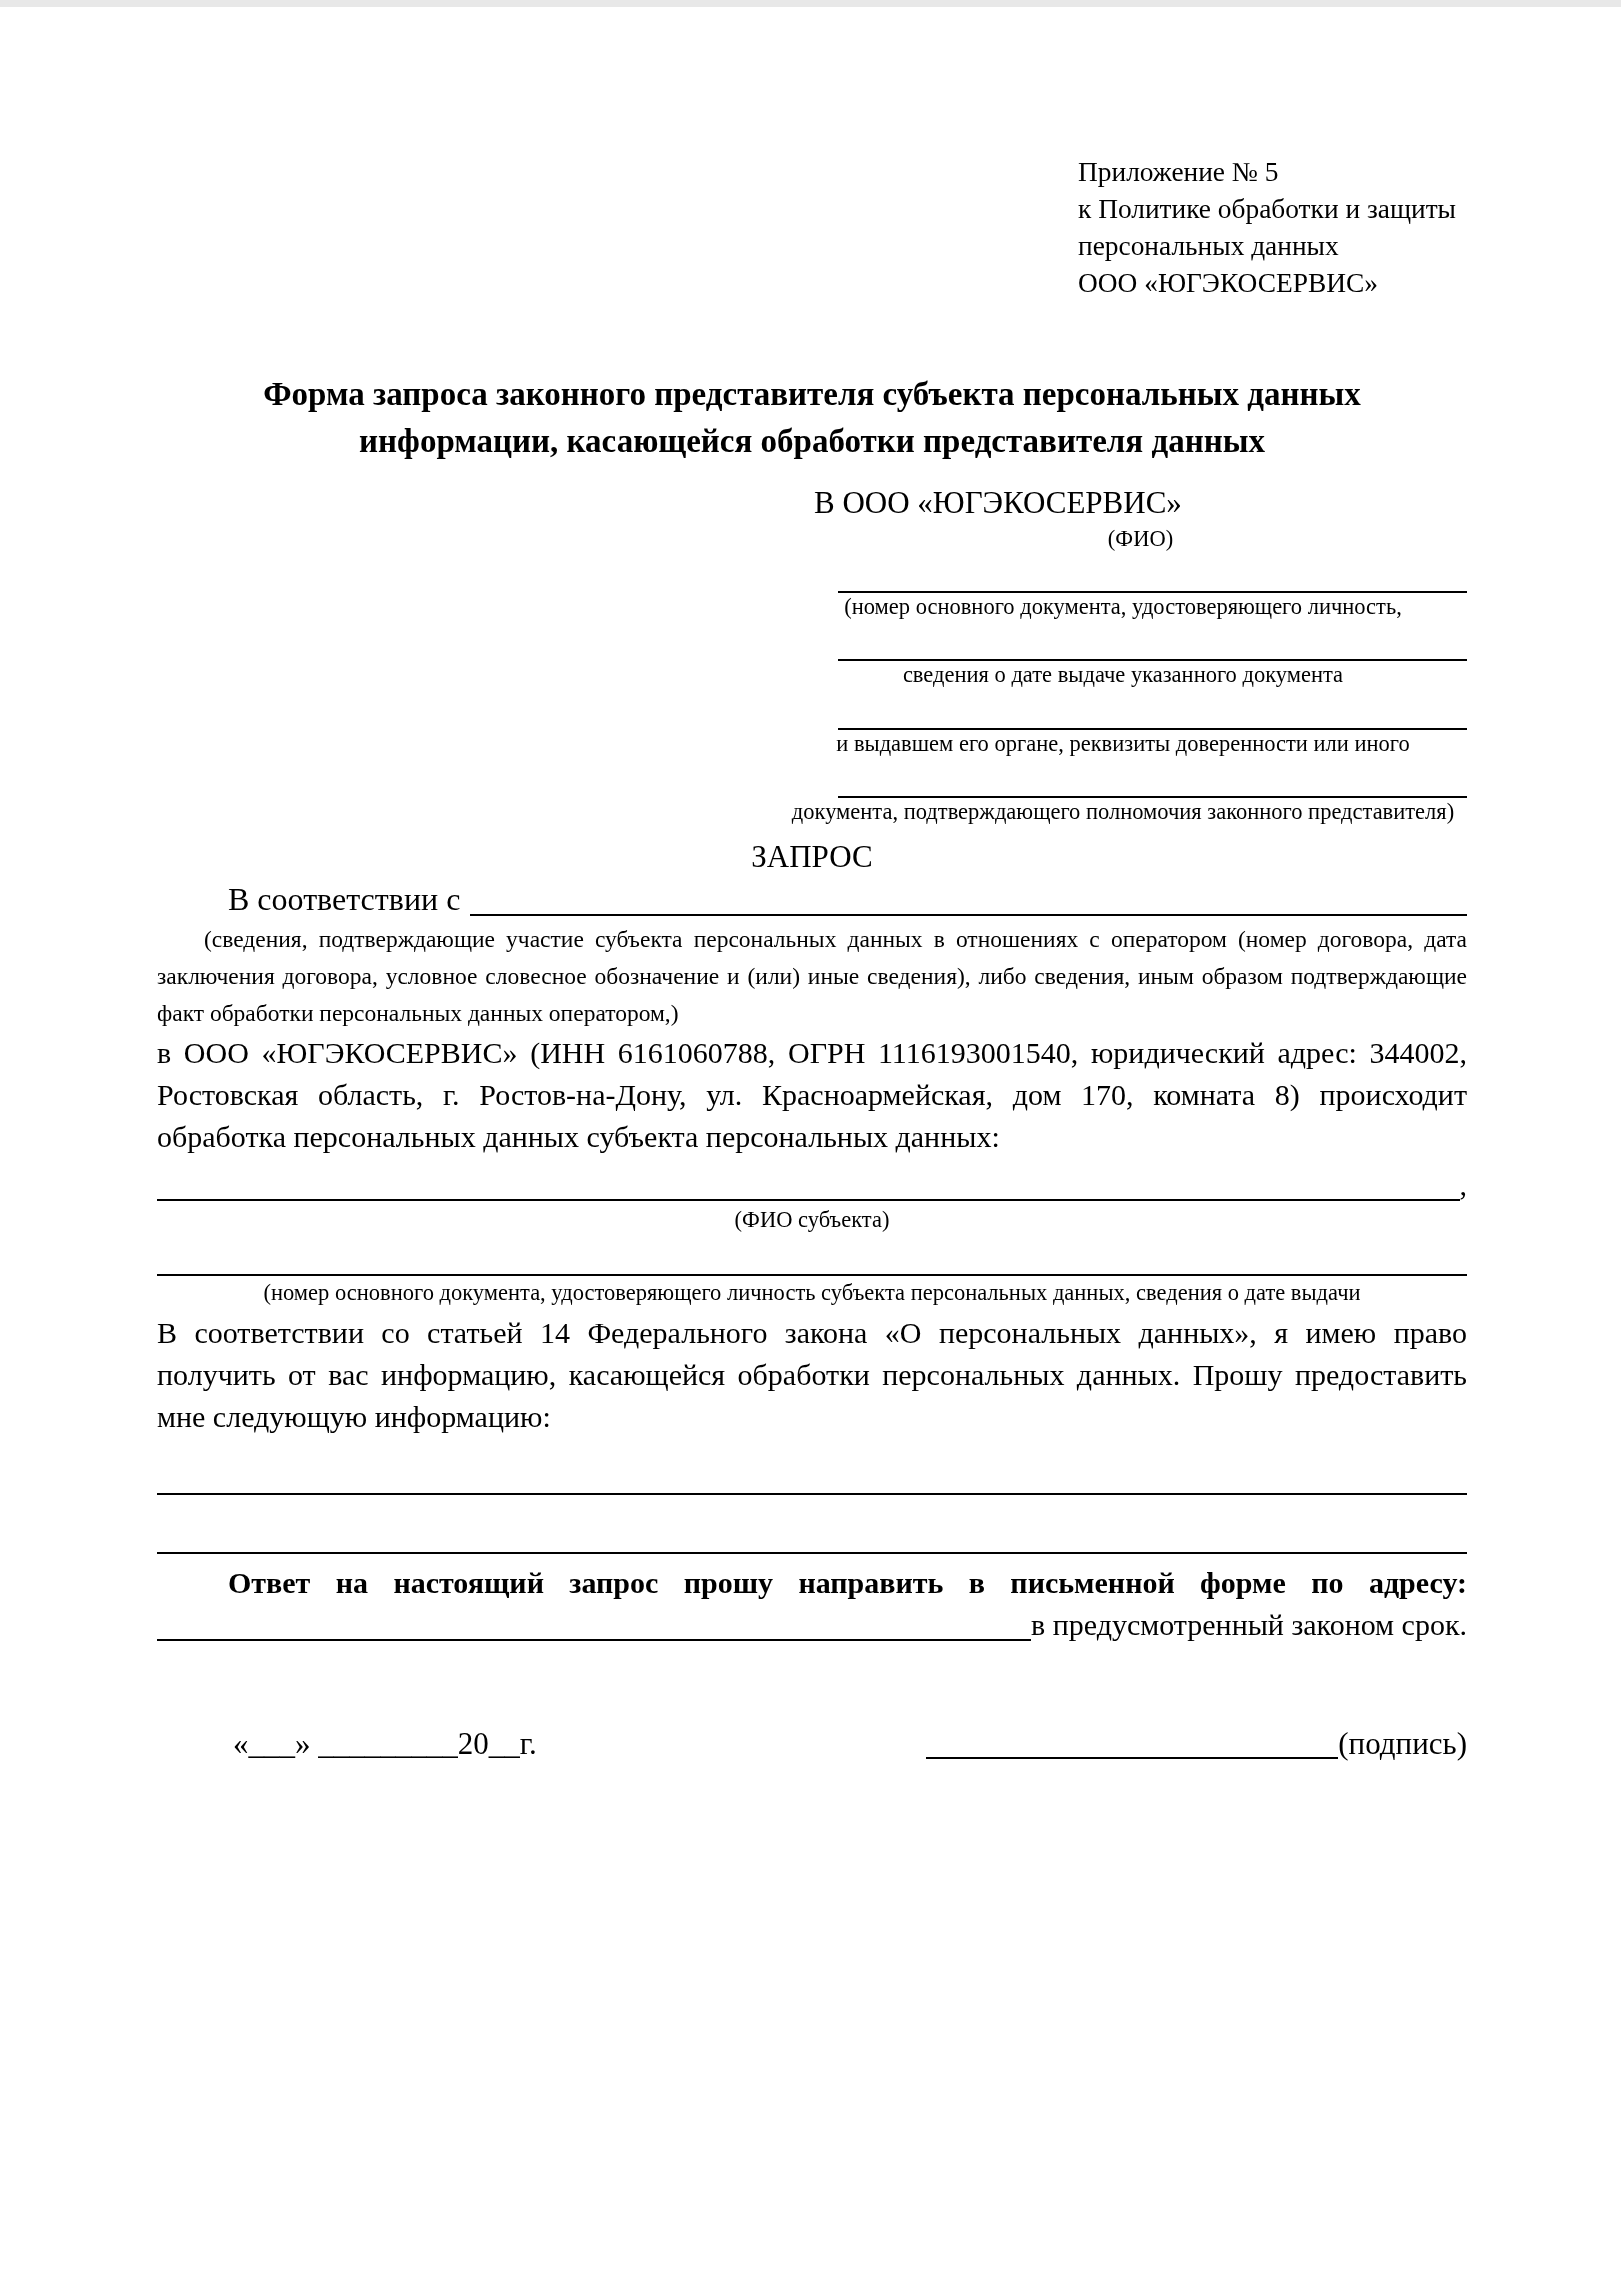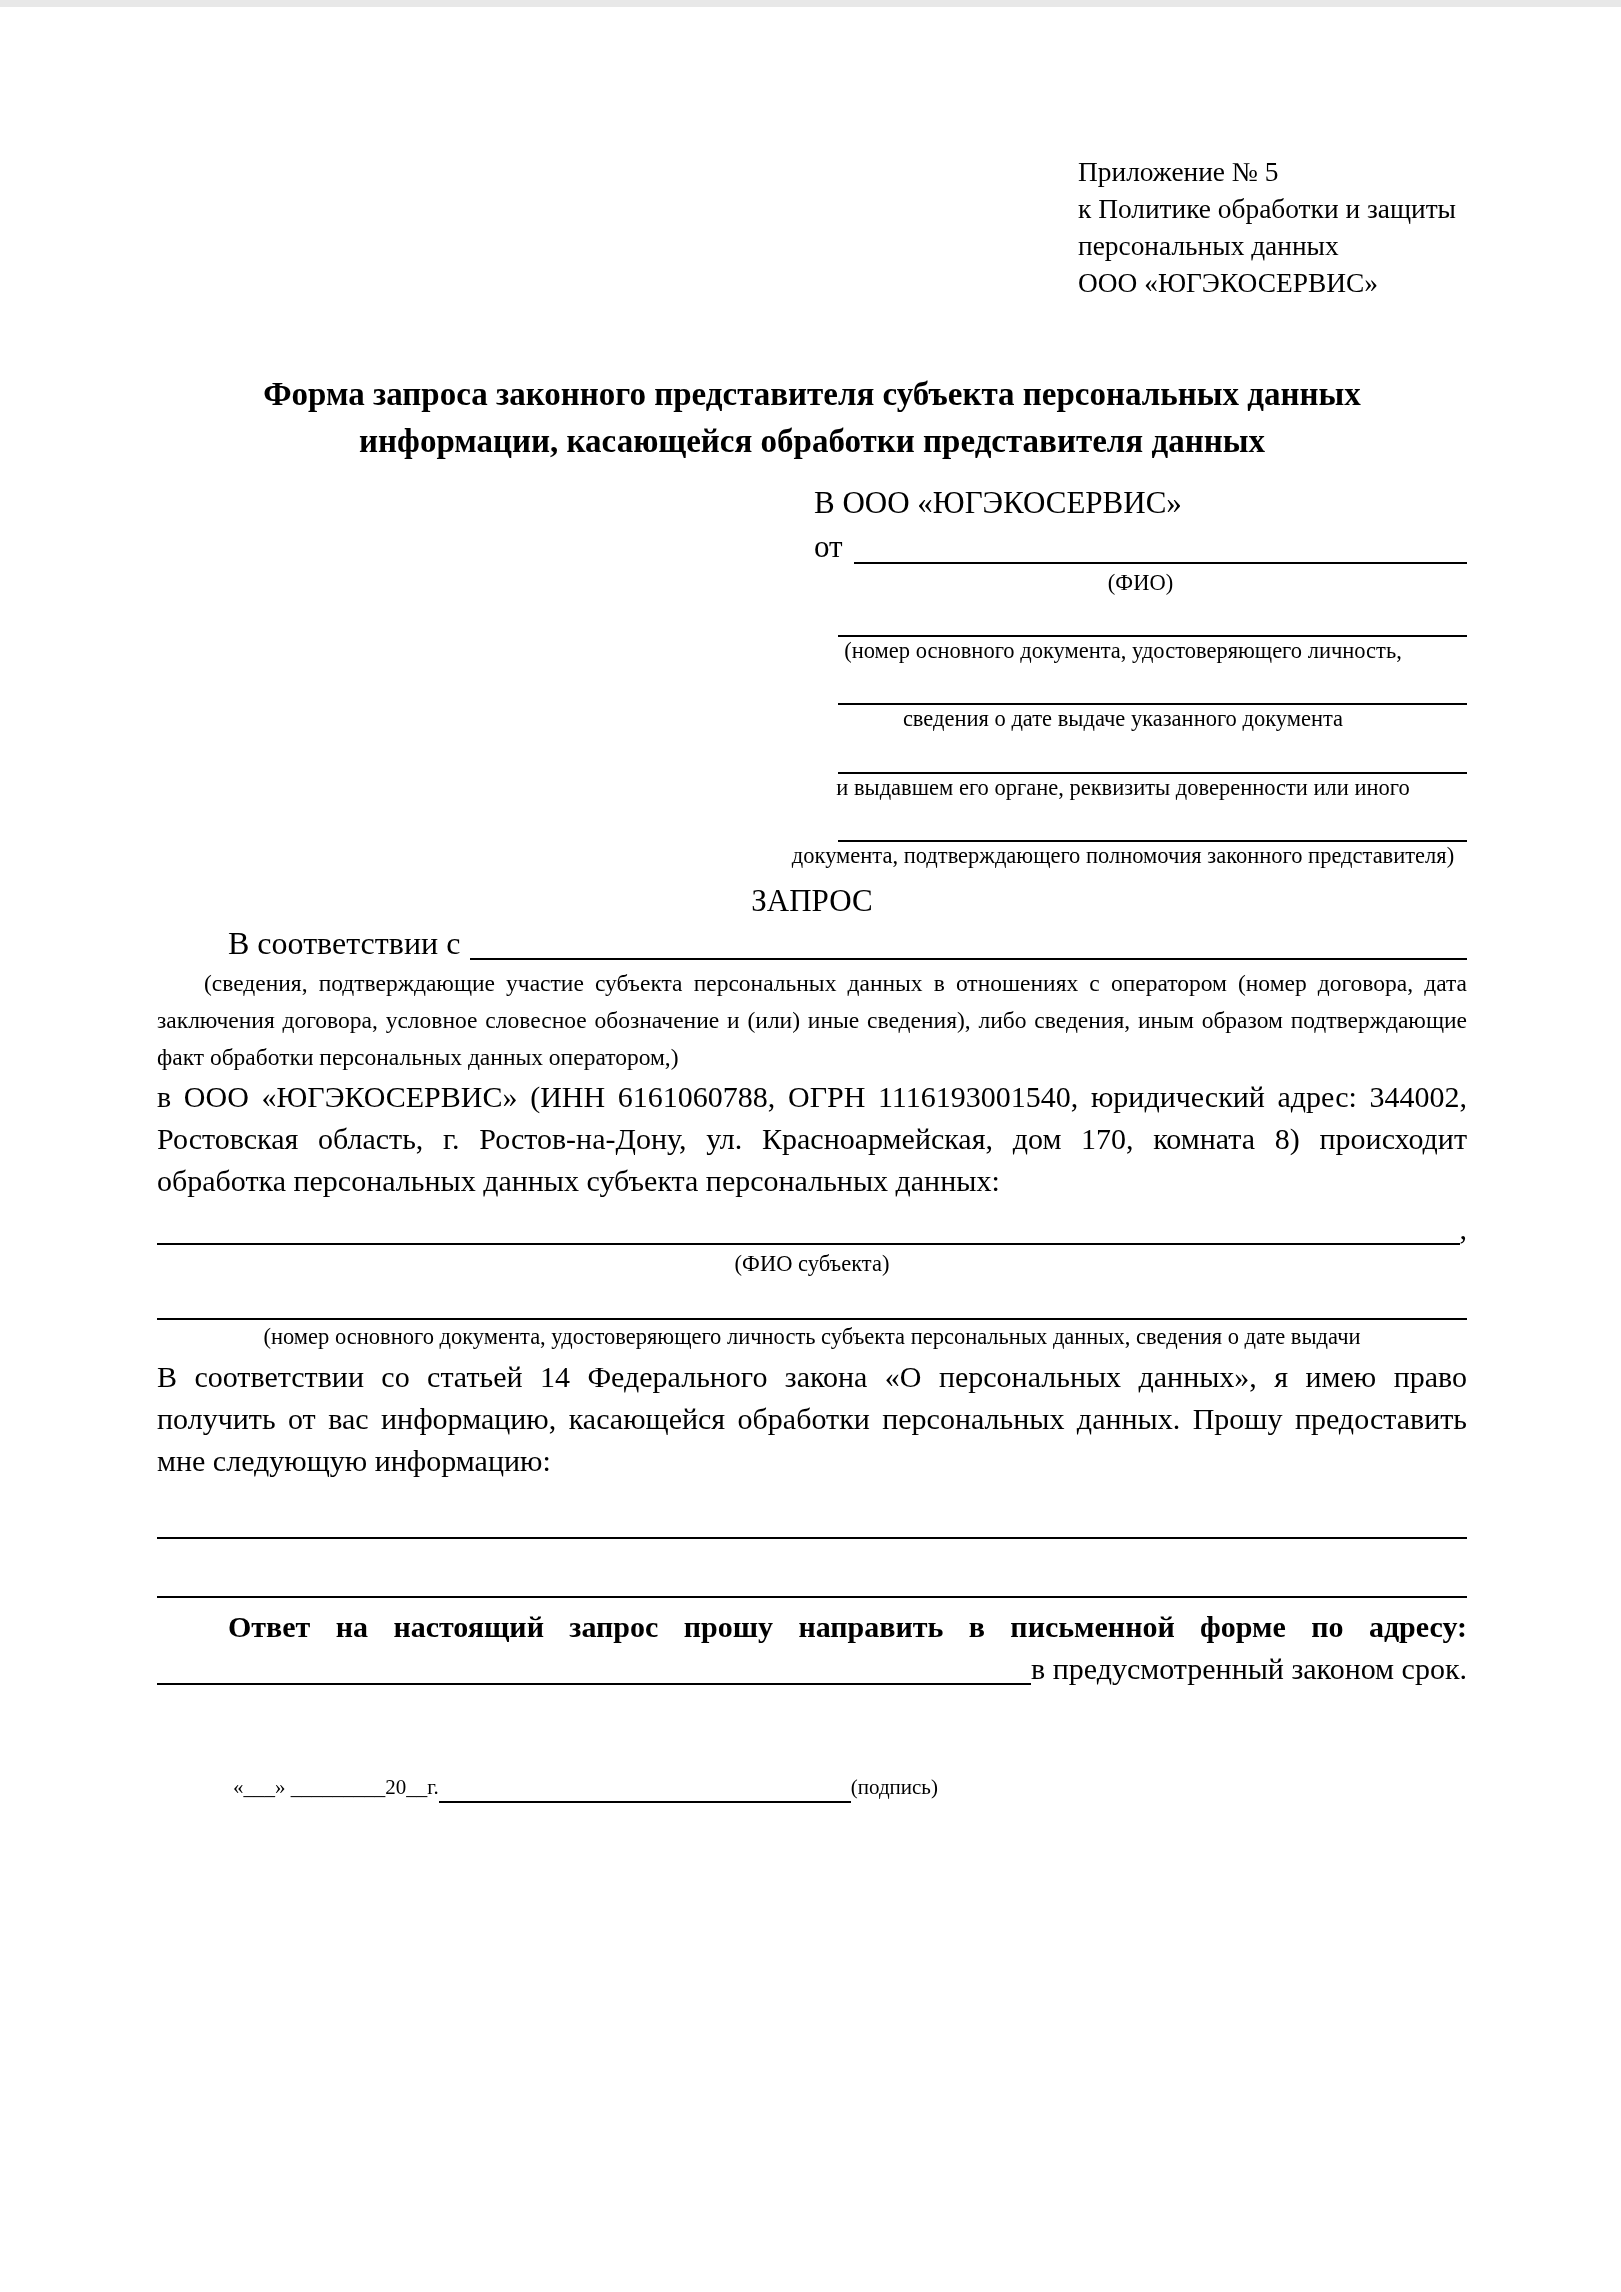--- a/index.html
+++ b/index.html
@@ -35,21 +35,21 @@
   .body-par{font-size:30px;line-height:42px;text-align:justify;}
   .fio-row{display:flex;align-items:flex-end;font-size:30px;line-height:42px;margin-top:5.9px;}
   .full-group{margin-top:3.9px;}
   .full-group .line{height:37px;border-bottom:2px solid #000;}
   .full-group .caption{margin-top:2.9px;}
   .gap-line{border-bottom:2px solid #000;}
   .answer-par{font-size:30px;line-height:42px;text-align:justify;text-align-last:justify;text-indent:71px;margin-top:7.8px;font-weight:bold;}
   .answer-row{display:flex;align-items:flex-end;font-size:30px;line-height:42px;}
   .answer-row .tail{white-space:nowrap;}
   
-  .footer-row{display:flex;justify-content:flex-start;align-items:flex-end;margin-top:76px;font-size:21px;line-height:43px;}
+  .footer-row{display:flex;justify-content:space-between;align-items:flex-end;margin-top:76px;font-size:31px;line-height:43px;}
   .footer-row .date{margin-left:76px;white-space:nowrap;}
   .sign{display:flex;align-items:flex-end;}
   .sign .line{width:412px;border-bottom:2px solid #000;margin-bottom:5.9px;}
   .sign .cap{white-space:nowrap;}
 </style>
 </head>
 <body>
 
 <div class="page">
 
@@ -60,24 +60,20 @@
     <div>ООО «ЮГЭКОСЕРВИС»</div>
   </div>
 
   <div class="title">
     <div>Форма запроса законного представителя субъекта персональных данных</div>
     <div>информации, касающейся обработки представителя данных</div>
   </div>
 
   <div class="addressee">
     <div>В ООО «ЮГЭКОСЕРВИС»</div>
-    <div class="from-row">
-      <span class="lbl">от</span>
-      <span class="fill"></span>
-    </div>
     <div class="caption">(ФИО)</div>
   </div>
 
   <div class="blank-group">
     <div class="line"></div>
     <div class="caption">(номер основного документа, удостоверяющего личность,</div>
   </div>
   <div class="blank-group">
     <div class="line"></div>
     <div class="caption">сведения о дате выдаче указанного документа</div>

